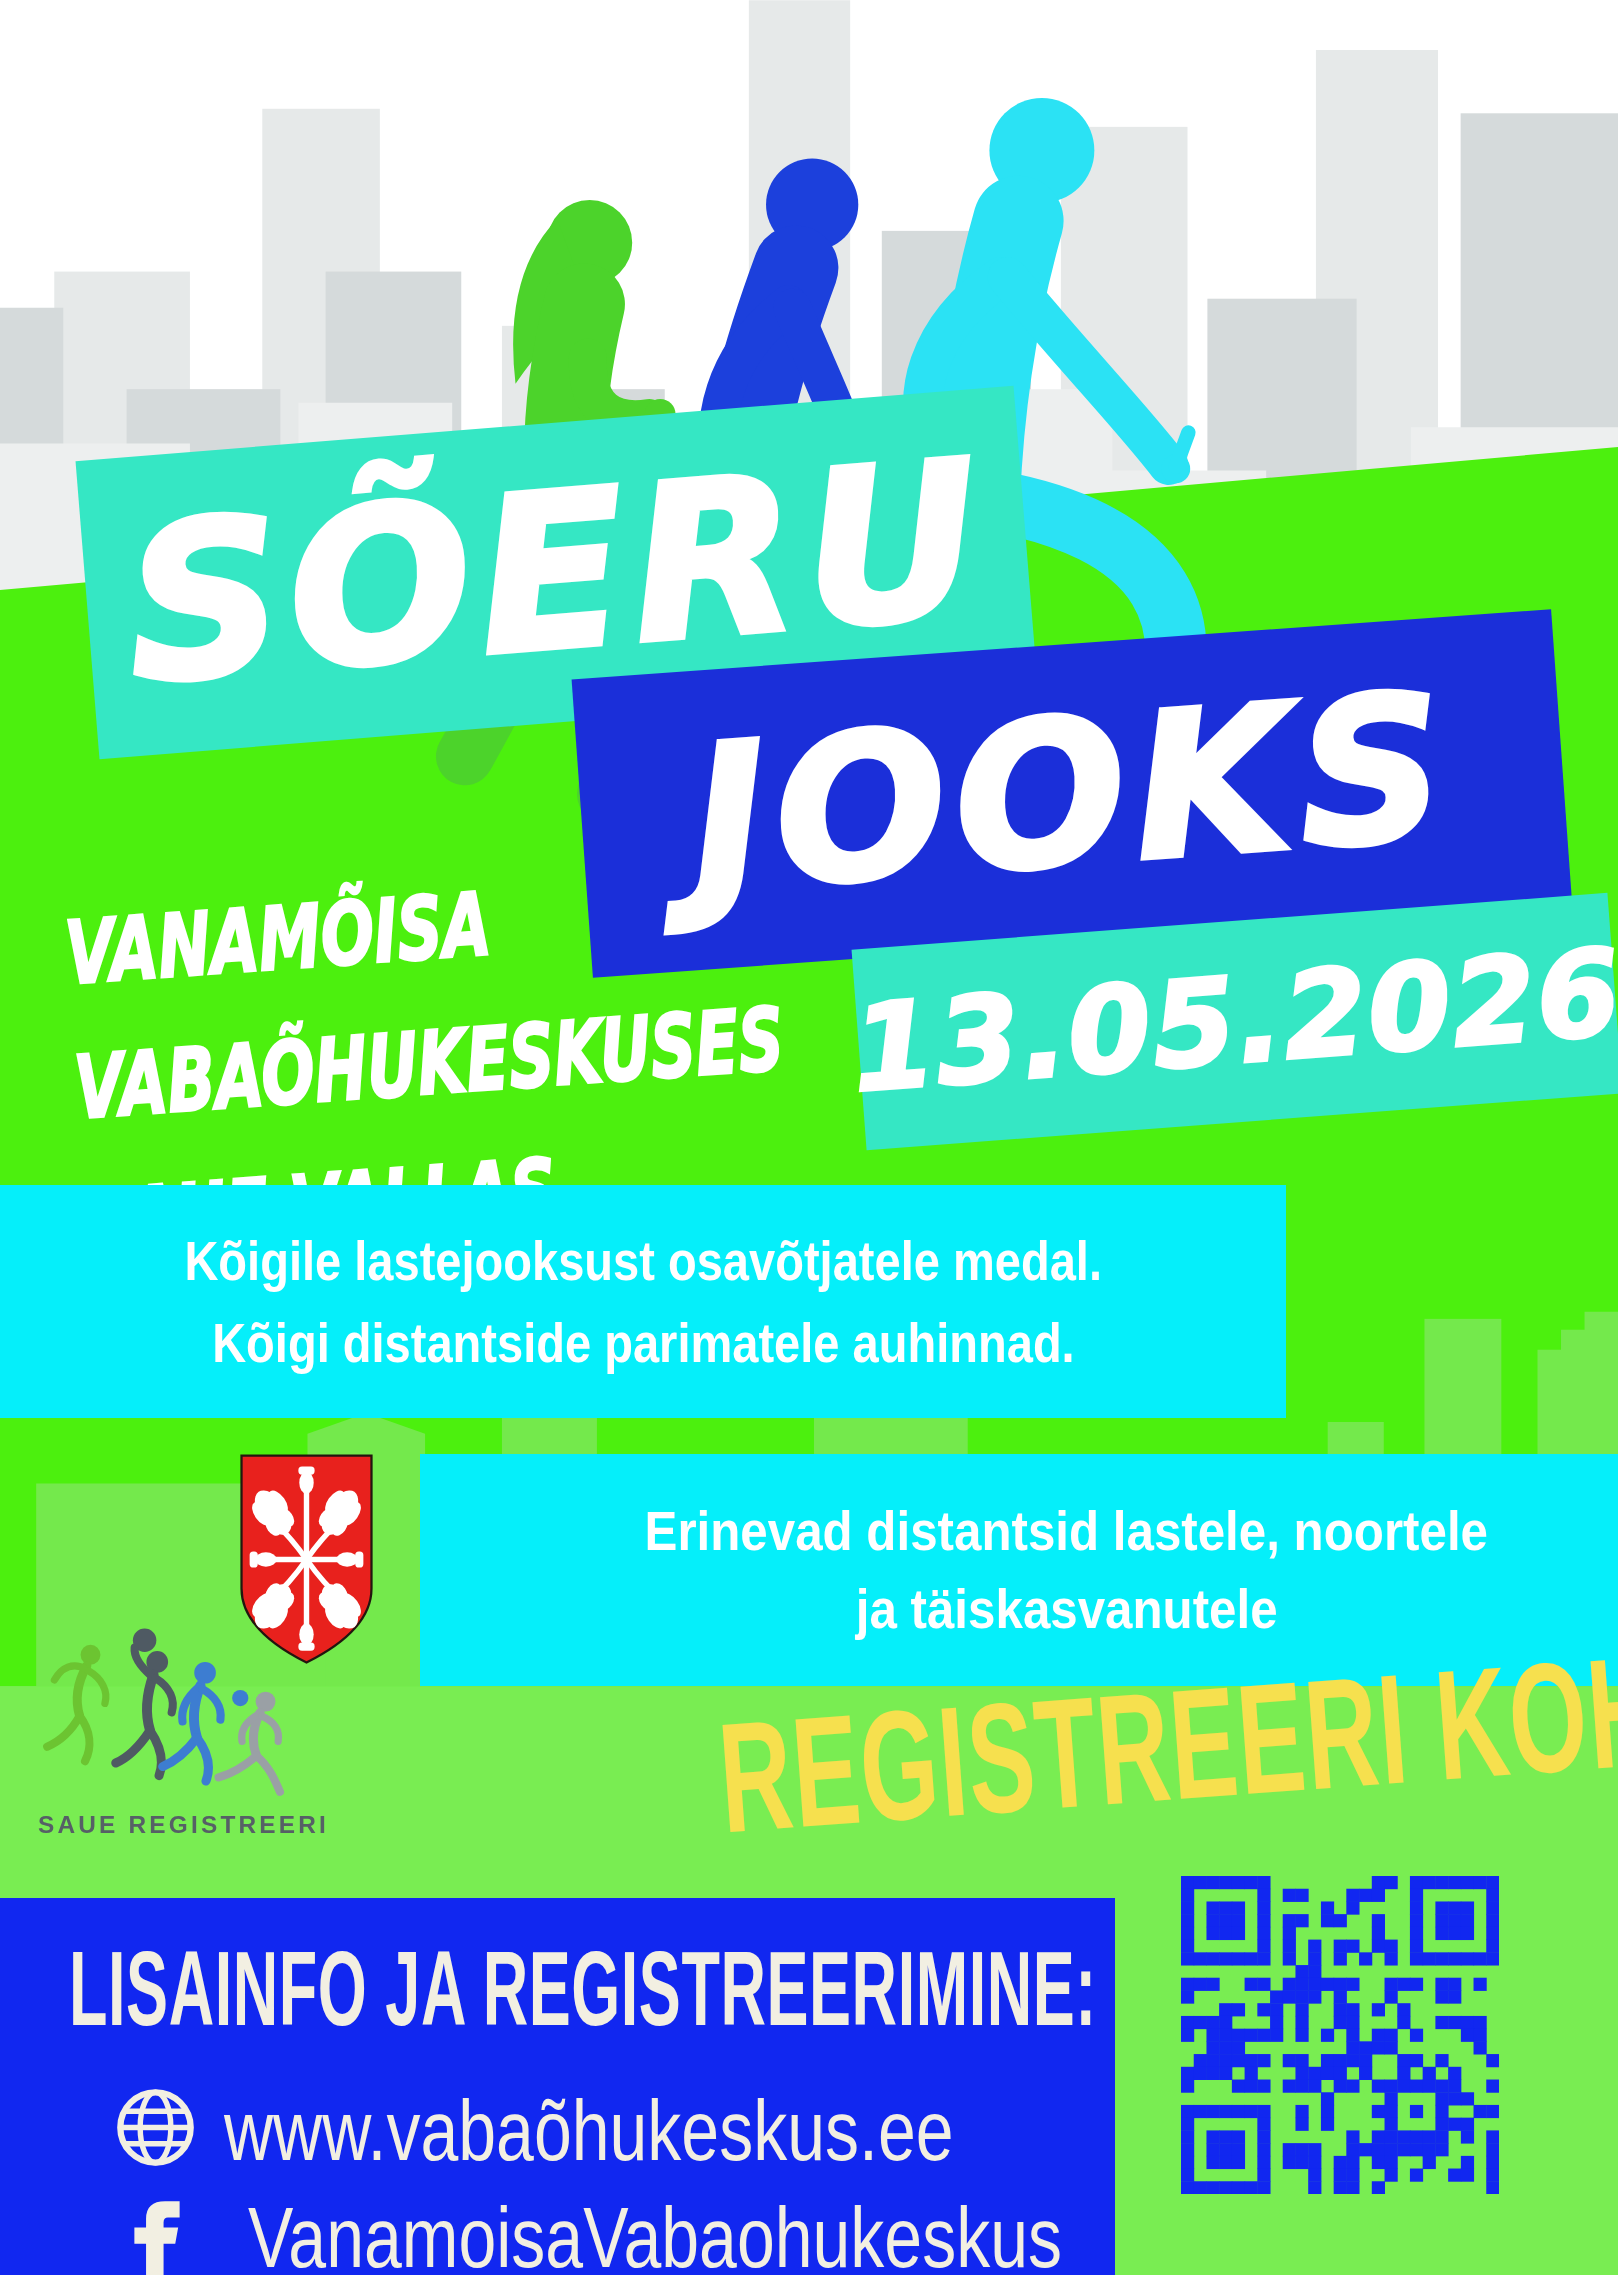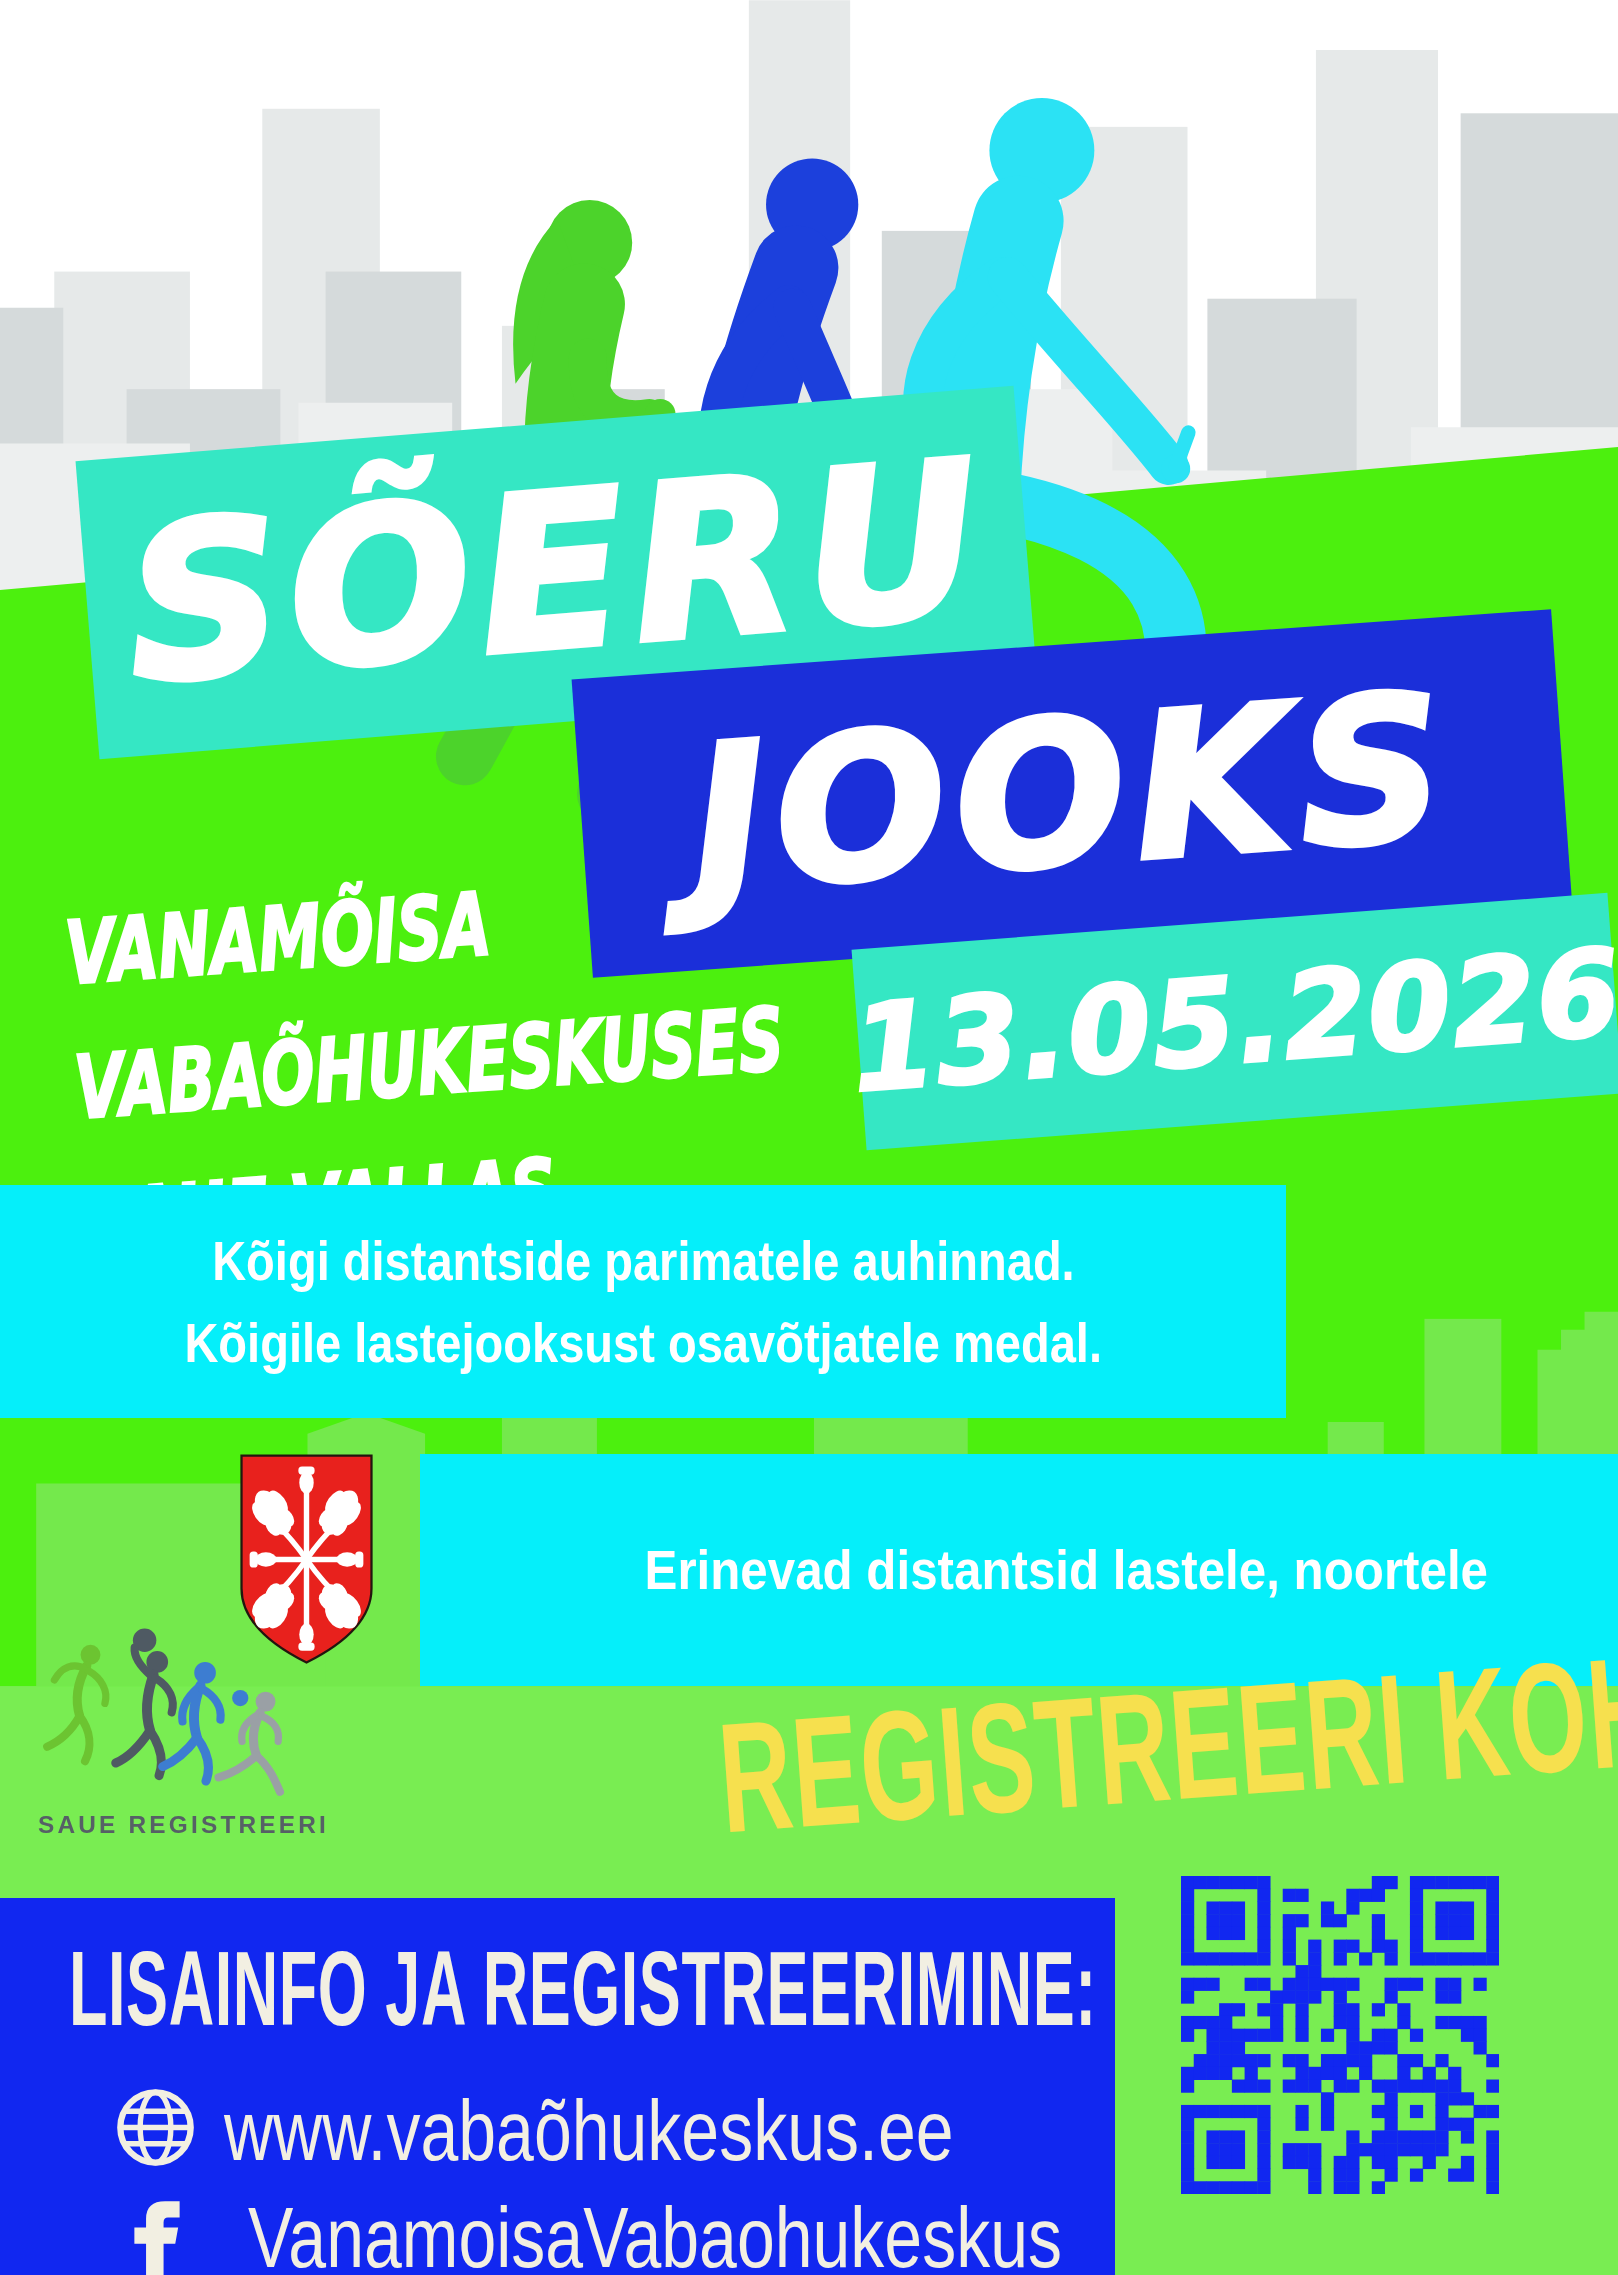--- a/index.html
+++ b/index.html
@@ -135,22 +135,22 @@
     <span class="display t-date">13.05.2026</span>
   </div>
 
   <div id="loc" class="abs">
     <span class="line"><span class="cnd" style="--sx:.72">VANAMÕISA</span></span>
     <span class="line"><span class="cnd" style="--sx:.72">VABAÕHUKESKUSES</span></span>
     <span class="line"><span class="cnd" style="--sx:.72">SAUE VALLAS</span></span>
   </div>
 
   <div id="b-prizes" class="banner">
+    <span class="line"><span class="cnd center" style="--sx:.84">Kõigile lastejooksust osavõtjatele medal.</span></span>
     <span class="line"><span class="cnd center" style="--sx:.84">Kõigi distantside parimatele auhinnad.</span></span>
-    <span class="line"><span class="cnd center" style="--sx:.84">Kõigile lastejooksust osavõtjatele medal.</span></span>
   </div>
 
   <svg id="shield" class="abs" width="139" height="217" viewBox="0 0 154 240">
     <path d="M5,5 H149 V152 Q149,198 77,234 Q5,198 5,152 Z" style="fill:var(--red-shield)" stroke="#22160f" stroke-width="2.5"></path>
     <g fill="none" stroke="#fff" stroke-width="6" stroke-linecap="round">
       <path d="M77,120 C60,96 50,86 38,76"></path>
       <path d="M77,120 C94,96 104,86 116,76"></path>
       <path d="M77,120 C60,144 50,154 38,164"></path>
       <path d="M77,120 C94,144 104,154 116,164"></path>
       <path d="M77,120 C77,92 77,62 77,40"></path>
@@ -201,20 +201,21 @@
         </g>
       <g transform="translate(127,120) rotate(90)">
           <rect x="-9" y="-13" width="18" height="9" rx="4"></rect>
           <ellipse cy="5" rx="8" ry="12"></ellipse>
         </g>
     </g>
   </svg>
 
   <div id="b-dist" class="banner">
     <span class="line"><span class="cnd center" style="--sx:.88">Erinevad distantsid lastele, noortele</span></span>
+    <span class="line"><span class="cnd center" style="--sx:.88">ja täiskasvanutele</span></span>
   </div>
 
   <div id="cta" class="abs">
     <span class="t cnd center" style="--sx:.64">REGISTREERI KOHE!</span>
   </div>
 
   <div id="logo" class="abs">
     <svg width="280" height="194" viewBox="0 0 310 215" fill="none" stroke-linecap="round" stroke-linejoin="round">
       <g stroke="#6CC431">
         <circle cx="58" cy="44" r="11" fill="#6CC431" stroke="none"></circle>

